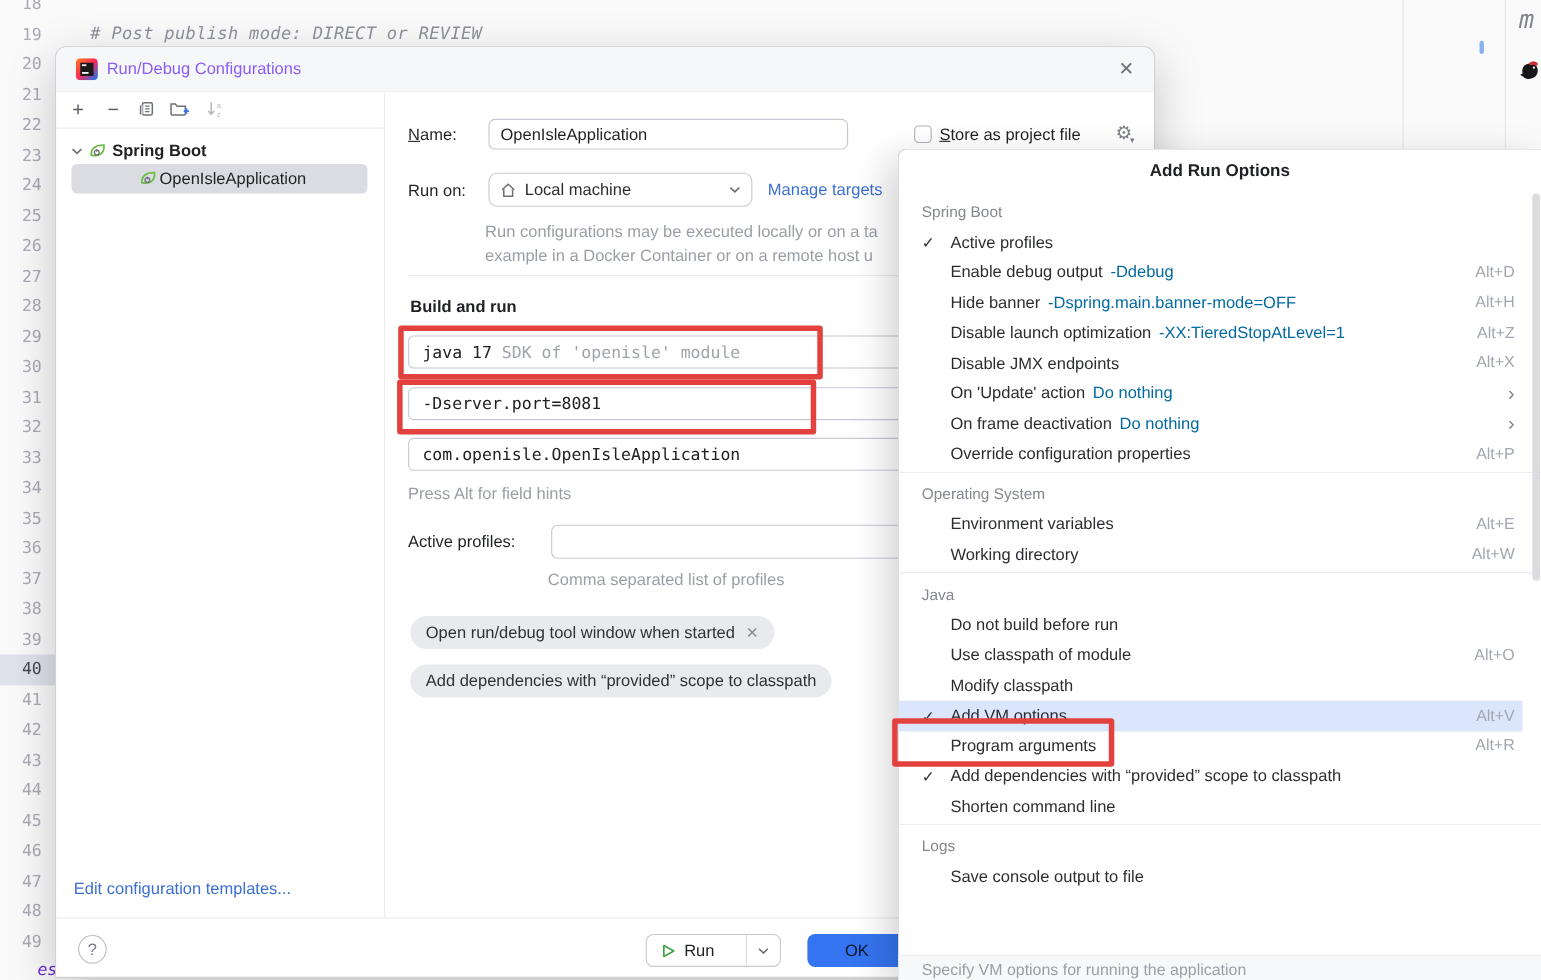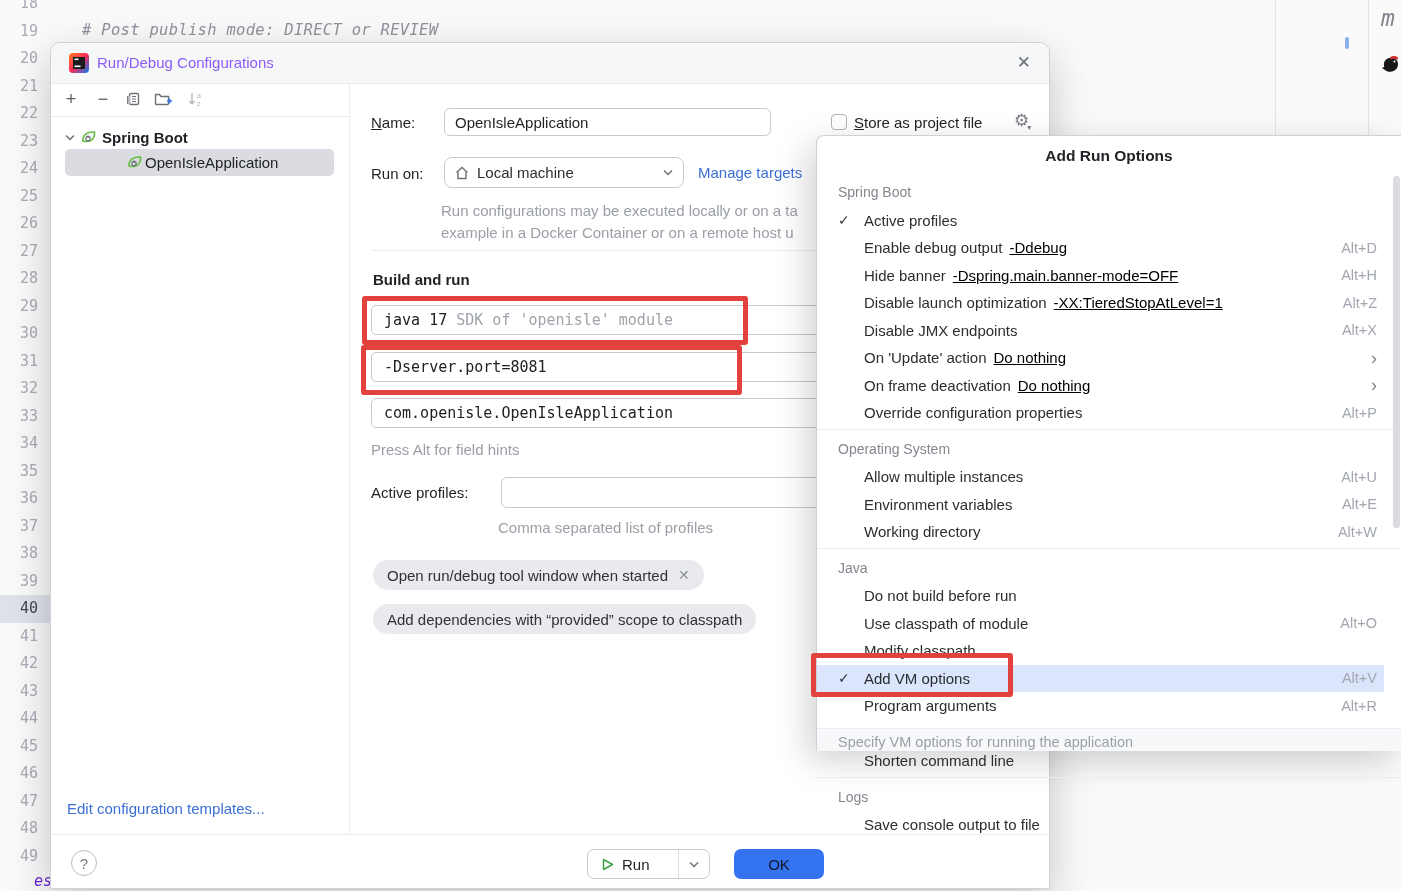--- a/index.html
+++ b/index.html
@@ -72,31 +72,31 @@
   #form-sep { position:absolute; left:320px; top:207px; width:460px; height:1px; background:#ebecef; }
   .mfield { position:absolute; left:320px; width:546px; height:30px; border:1px solid #c6c9d2; border-radius:5px;
             background:#fff; display:flex; align-items:center; padding-left:12px; gap:0;
             font-family:"DejaVu Sans Mono", monospace; font-size:15px; color:#202124; white-space:pre; }
   .mfield .ghost { color:#9fa3ab; }
   .tag { position:absolute; height:30px; background:#e9eaed; border-radius:15px; display:flex; align-items:center;
          padding:0 14px; font-size:15px; color:#2f3135; gap:10px; }
   .tag .x { color:#8c8f97; font-size:14px; }
 
   
-  #popup { position:absolute; left:816px; top:135px; width:585px; height:616px; background:#fff;
+  #popup { position:absolute; left:816px; top:135px; width:585px; height:756px; background:#fff;
            border:1px solid #cfd1d6; border-right:none; border-bottom:none; border-radius:8px 0 0 0;
            box-shadow:-8px 10px 34px rgba(0,0,0,.18); z-index:20; }
   #ptitle { padding-top:11px; height:37px; text-align:center; font-weight:bold; font-size:15.5px; color:#1f2125; }
   .psec { padding:6px 0 2px 0; }
   .psec:not(:last-child) { border-bottom:1px solid #ebecf0; }
   .phead { height:27.5px; line-height:27.5px; padding-left:21px; font-size:14px; color:#84878f; }
   .prow { height:27.5px; display:flex; align-items:center; padding-left:21px; padding-right:24px; font-size:15px; color:#2b2d31; }
   .prow.sel { background:#dbe5fc; margin-right:17px; padding-right:7px; border-radius:0; }
   .pcheck { width:26px; color:#33353a; font-size:14px; }
-  .phint { color:#000000; margin-left:7px;text-decoration:underline; }
+  .phint { color:#0369a1; margin-left:7px; }
   .pspace { flex:1; }
   .pshort { color:#a2a6af; font-size:14.5px; }
   .psub { color:#7f838c; font-size:18px; line-height:14px; }
   #pscroll { position:absolute; left:576px; top:40px; width:7px; height:352px; background:#dadce0; border-radius:4px; }
   #pfooter { position:absolute; left:0; bottom:0; width:100%; height:23px; background:#f7f8fa; border-top:1px solid #ebecf0;
              padding:5px 0 0 21px; font-size:14.5px; color:#9a9ea6; }
 
   
   .redbox { position:absolute; border:5px solid #e2413d; border-radius:3px; z-index:30; }
   #red1 { left:362px; top:296px; width:386px; height:49px; }
@@ -349,26 +349,20 @@
           <span class="pcheck"></span>
           <span class="plabel">Override configuration properties</span>
           <span class="pspace"></span>
           <span class="pshort">Alt+P</span>
         </div>
       </div>
       <div class="psec">
         <div class="phead">Operating System</div>
         <div class="prow">
           <span class="pcheck"></span>
-          <span class="plabel">Allow multiple instances</span>
-          <span class="pspace"></span>
-          <span class="pshort">Alt+U</span>
-        </div>
-        <div class="prow">
-          <span class="pcheck"></span>
           <span class="plabel">Environment variables</span>
           <span class="pspace"></span>
           <span class="pshort">Alt+E</span>
         </div>
         <div class="prow">
           <span class="pcheck"></span>
           <span class="plabel">Working directory</span>
           <span class="pspace"></span>
           <span class="pshort">Alt+W</span>
         </div>

